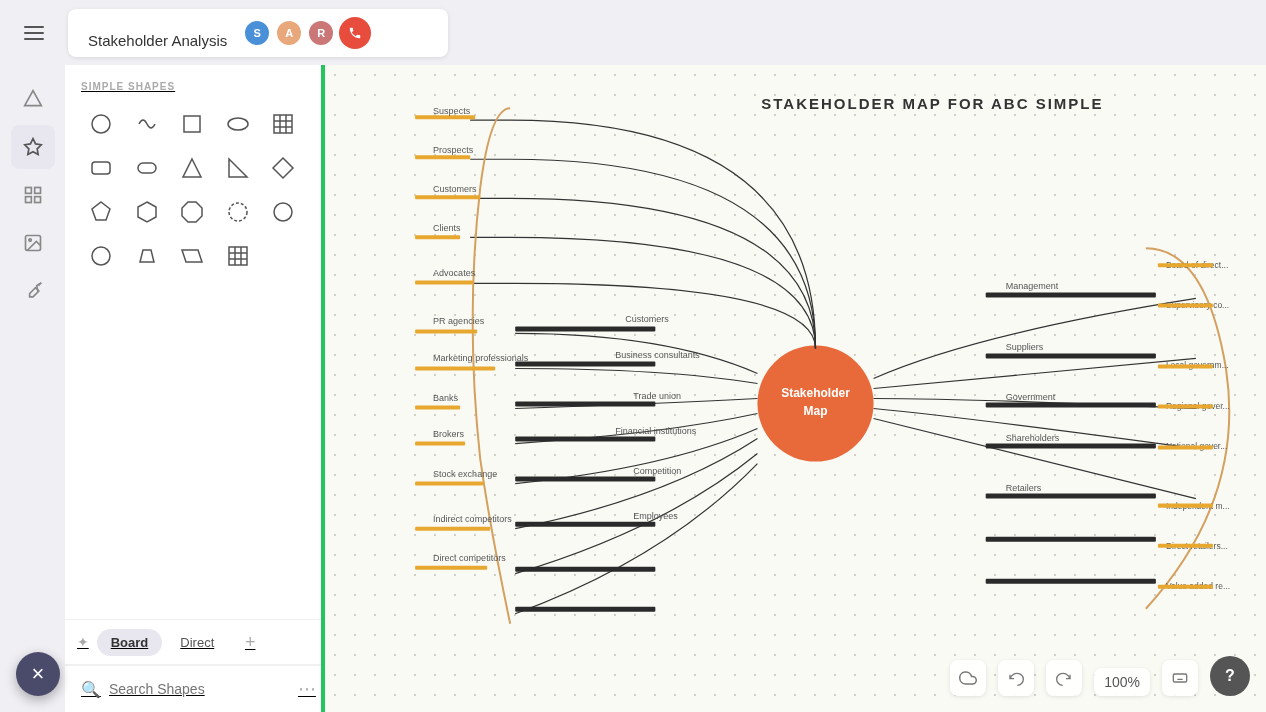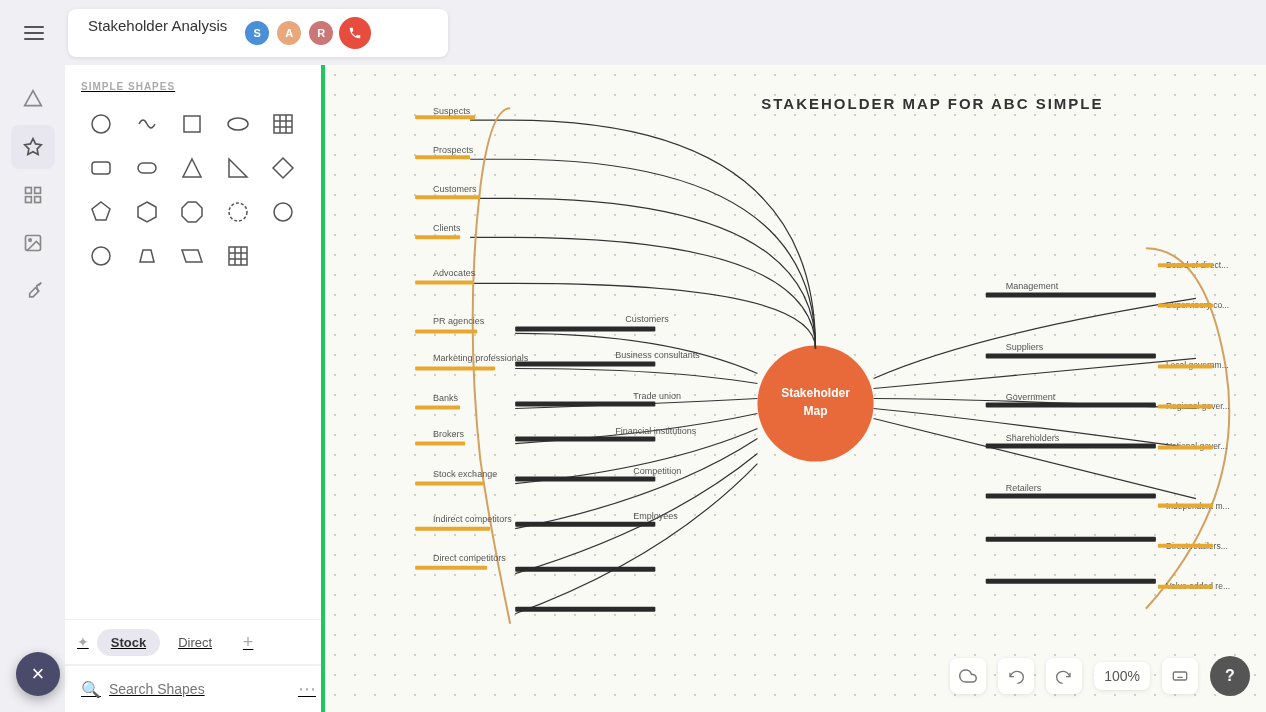--- a/index.html
+++ b/index.html
@@ -12,21 +12,21 @@
       padding: 0 16px; gap: 16px;
     }
     .menu-btn {
       width: 36px; height: 36px; display: flex; align-items: center; justify-content: center;
       cursor: pointer; border: none; background: none;
     }
     .hamburger { display: flex; flex-direction: column; gap: 4px; }
     .hamburger span { width: 20px; height: 2px; background: #555; border-radius: 2px; display: block; }
     .title-bar {
       background: white; border-radius: 8px; padding: 8px 20px;
-      display: flex; align-items: flex-start; gap: 16px; box-shadow: 0 1px 4px rgba(0,0,0,0.1);
+      display: flex; align-items: flex-end; gap: 16px; box-shadow: 0 1px 4px rgba(0,0,0,0.1);
       min-width: 380px;
     }
     .title-text { font-size: 15px; font-weight: 500; color: #333; }
     .avatars { display: flex; gap: 4px; align-items: center; }
     .avatar {
       width: 28px; height: 28px; border-radius: 50%; border: 2px solid white;
       display: flex; align-items: center; justify-content: center; font-size: 11px; font-weight: bold; color: white;
     }
     .av1 { background: #4a90d9; }
     .av2 { background: #e8a87c; }
@@ -117,21 +117,21 @@
 
     
     .diagram-svg {
       position: absolute; top: 0; left: 0; width: 100%; height: 100%;
       pointer-events: none;
     }
 
     
     .bottom-toolbar {
       position: absolute; bottom: 16px; right: 16px;
-      display: flex; align-items: center; gap: 12px; z-index: 10;
+      display: flex; align-items: flex-end; gap: 12px; z-index: 10;
     }
     .toolbar-btn {
       width: 36px; height: 36px; border-radius: 8px; background: rgba(255,255,255,0.9);
       display: flex; align-items: center; justify-content: center;
       cursor: pointer; color: #777; font-size: 16px;
       box-shadow: 0 1px 4px rgba(0,0,0,0.1);
     }
     .zoom-label {
       font-size: 14px; color: #555; font-weight: 500; padding: 6px 10px;
       background: rgba(255,255,255,0.9); border-radius: 8px;
@@ -321,21 +321,21 @@
             <line x1="3" y1="15" x2="21" y2="15"></line>
           <line x1="9" y1="3" x2="9" y2="21"></line>
             <line x1="15" y1="3" x2="15" y2="21"></line>
         </svg>
       </div>
     </div>
   </div>
 
   <div class="panel-tabs">
     <span class="tab-icon">✦</span>
-    <div class="tab active">Stock</div>
+    <div class="tab active">Board</div>
     <div class="tab">Direct</div>
     <div class="tab-add">+</div>
   </div>
 
   <div class="search-bar">
     <span class="search-icon">🔍</span>
     <input class="search-input" type="text" placeholder="Search Shapes" style="">
     <span class="search-more">⋯</span>
   </div>
 </div>

